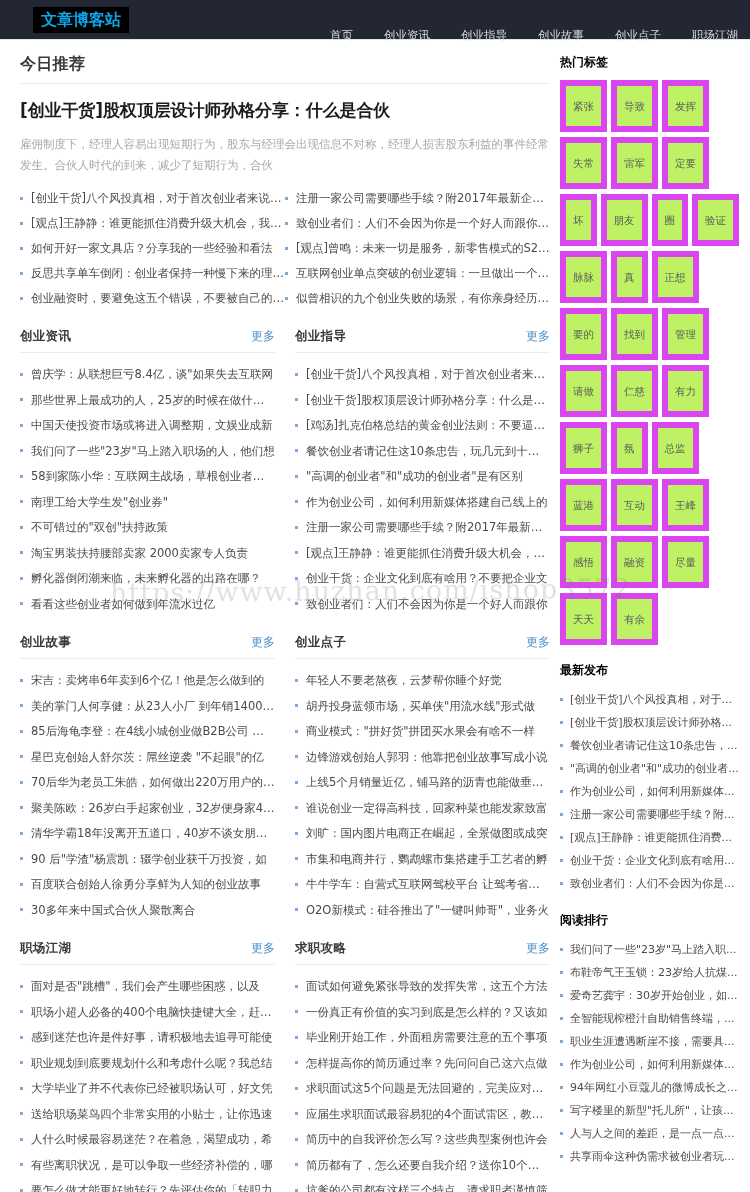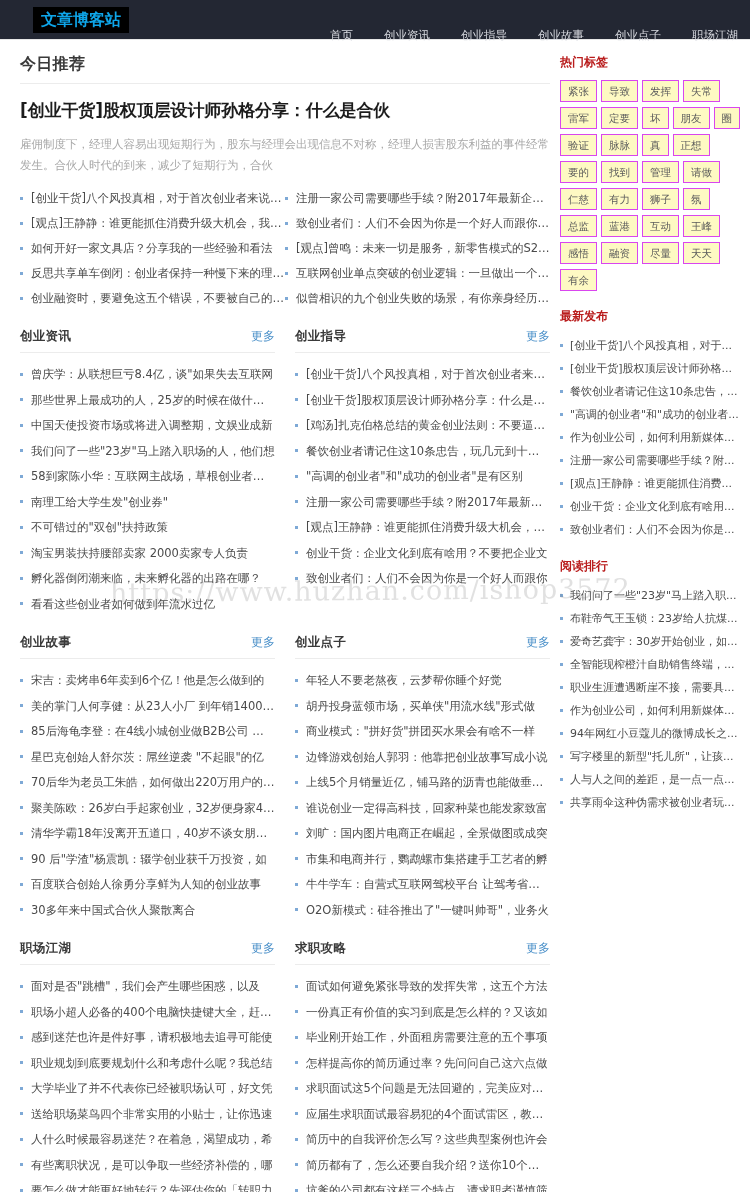--- a/index.html
+++ b/index.html
@@ -152,39 +152,39 @@
     justify-content: space-between;
   }
   .cat-block { width: 255px; }
   .cat-block ul.links { margin-top: 9px; }
   .cat-block ul.links li { height: 25.5px; line-height: 25.5px; }
 
   
   .side-head {
     font-size: 12px;
     font-weight: bold;
-    color: #b91c1c;
+    color: #000000;
     margin-top: 17px;
     margin-bottom: 9px;
   }
   .side-head.first { margin-top: 14px; }
   .tag-cloud {
     display: flex;
     flex-wrap: wrap;
     gap: 5px 4px;
     margin-bottom: 4px;
   }
   .tag-cloud a {
     display: inline-block;
-    border: 1px solid #d946ef;
-    background: #fef9c3;
+    border: 6px solid #d946ef;
+    background: #bef264;
     color: #5b5b5b;
     font-size: 10.5px;
     line-height: 16px;
-    padding: 2px 7px;
+    padding: 12px 7px;
     text-decoration: none;
     white-space: nowrap;
   }
   .side-list { list-style: none; }
   .side-list li {
     position: relative;
     padding-left: 10px;
     height: 23px;
     line-height: 23px;
     overflow: hidden;
@@ -342,20 +342,23 @@
               <a href="#">[创业干货]股权顶层设计师孙格分享：什么是合伙</a>
             </li>
           <li>
               <a href="#">[鸡汤]扎克伯格总结的黄金创业法则：不要逼自己</a>
             </li>
           <li>
               <a href="#">餐饮创业者请记住这10条忠告，玩几元到十几元的</a>
             </li>
           <li>
               <a href="#">"高调的创业者"和"成功的创业者"是有区别</a>
+            </li>
+          <li>
+              <a href="#">作为创业公司，如何利用新媒体搭建自己线上的</a>
             </li>
           <li>
               <a href="#">注册一家公司需要哪些手续？附2017年最新企业注</a>
             </li>
           <li>
               <a href="#">[观点]王静静：谁更能抓住消费升级大机会，我认</a>
             </li>
           <li>
               <a href="#">创业干货：企业文化到底有啥用？不要把企业文</a>
             </li>

